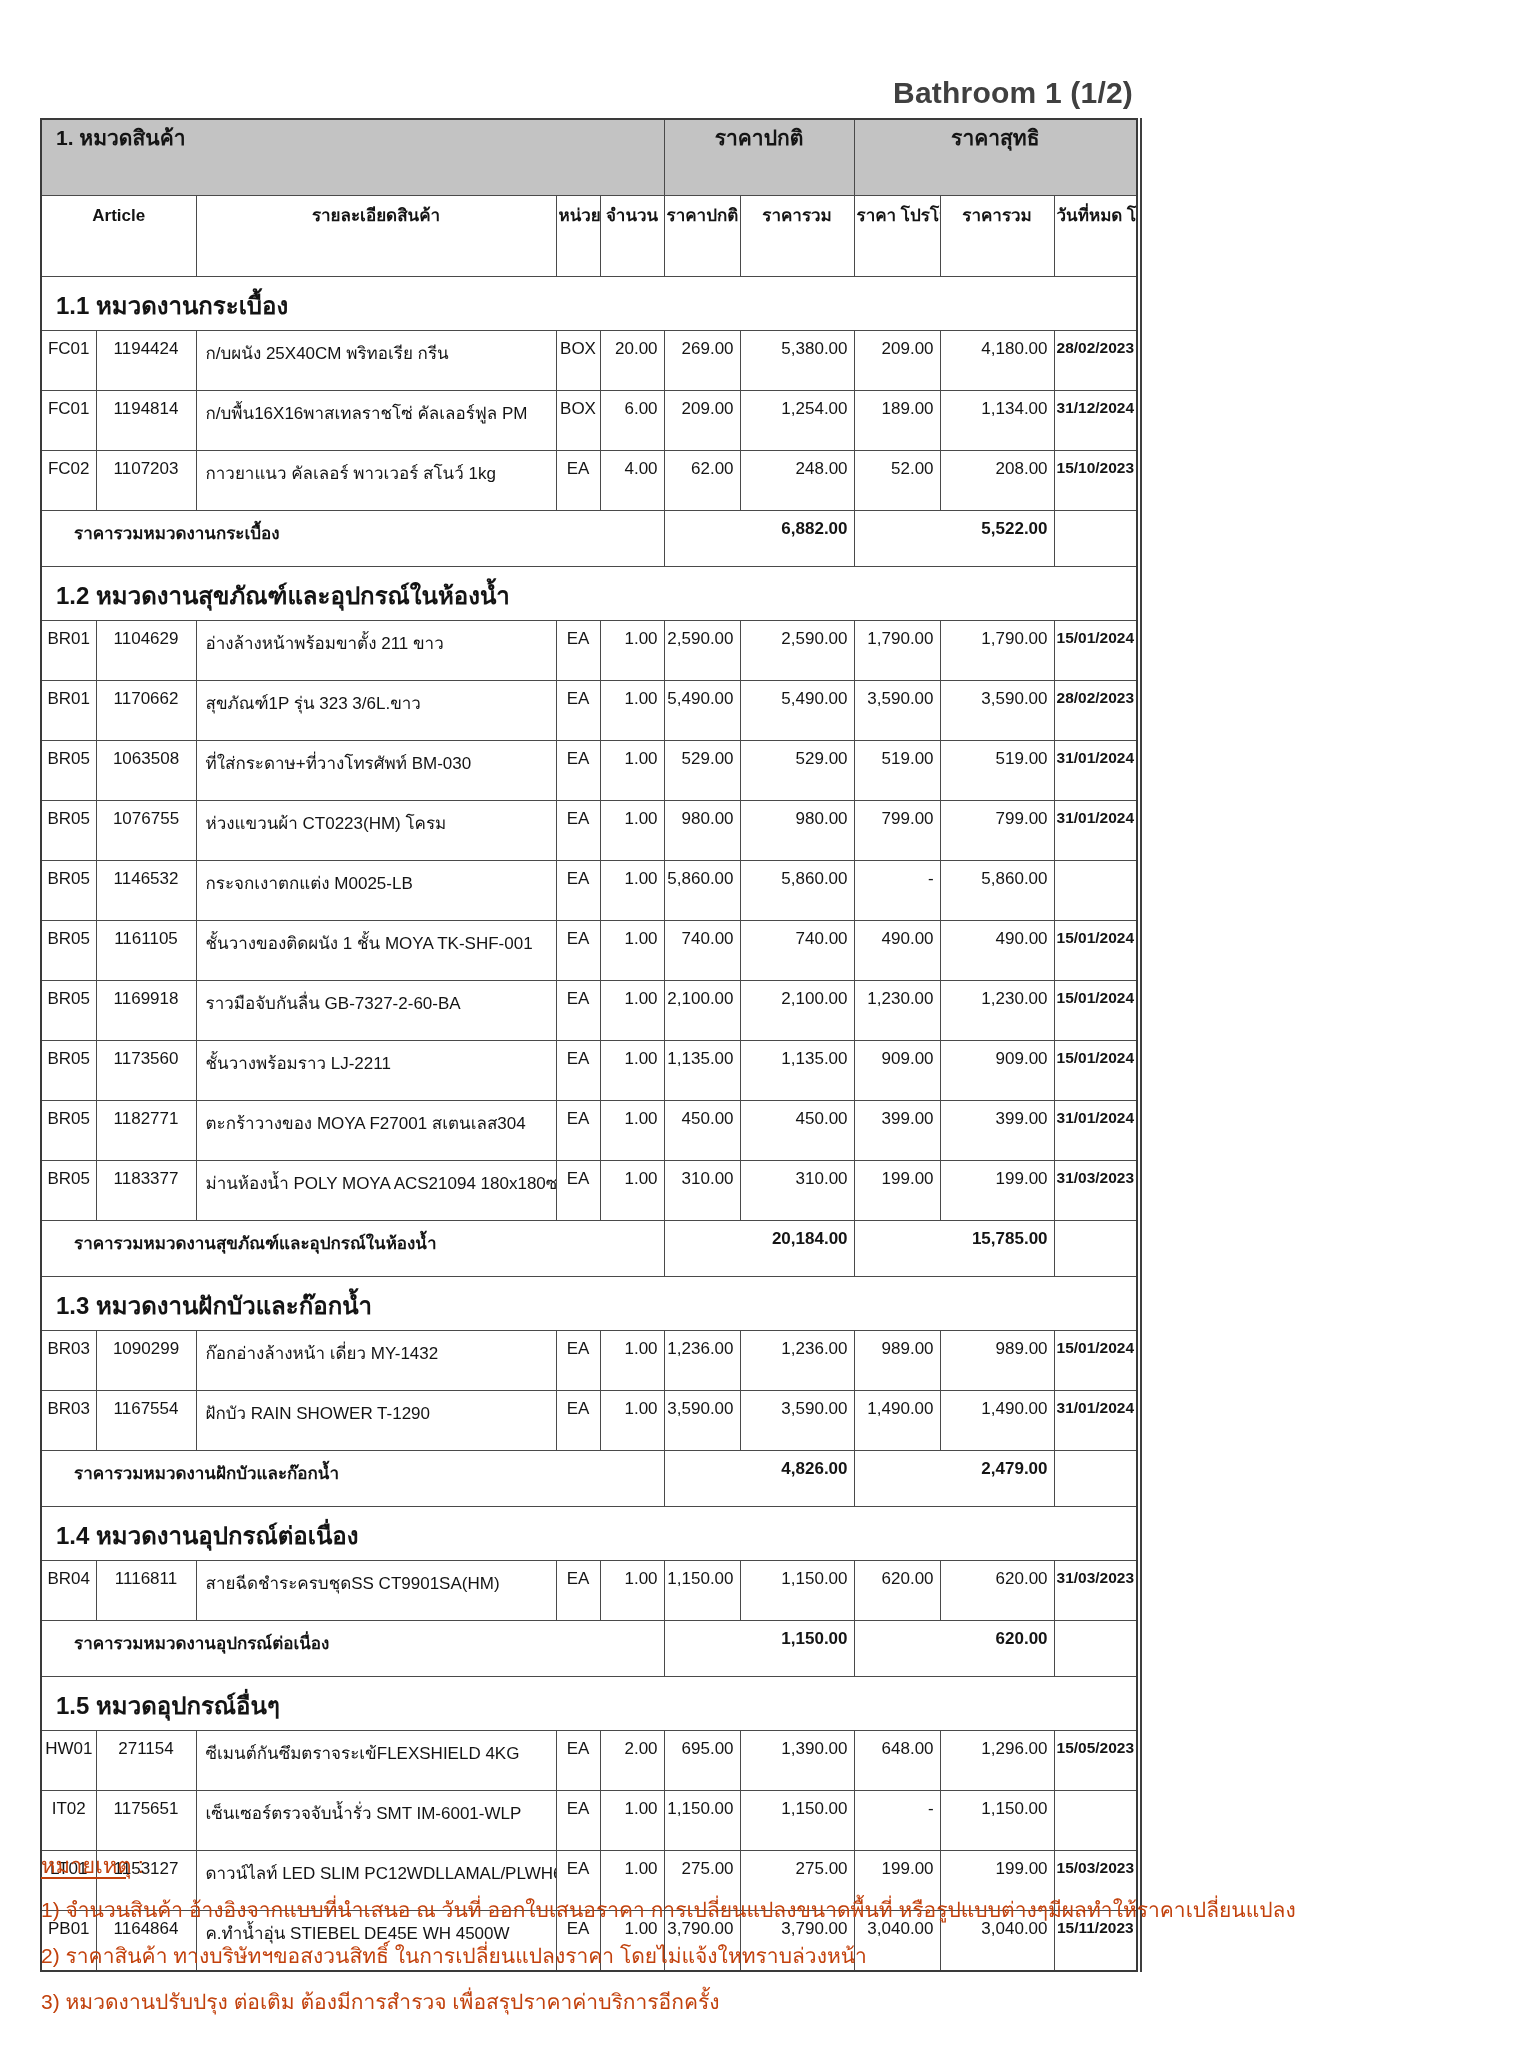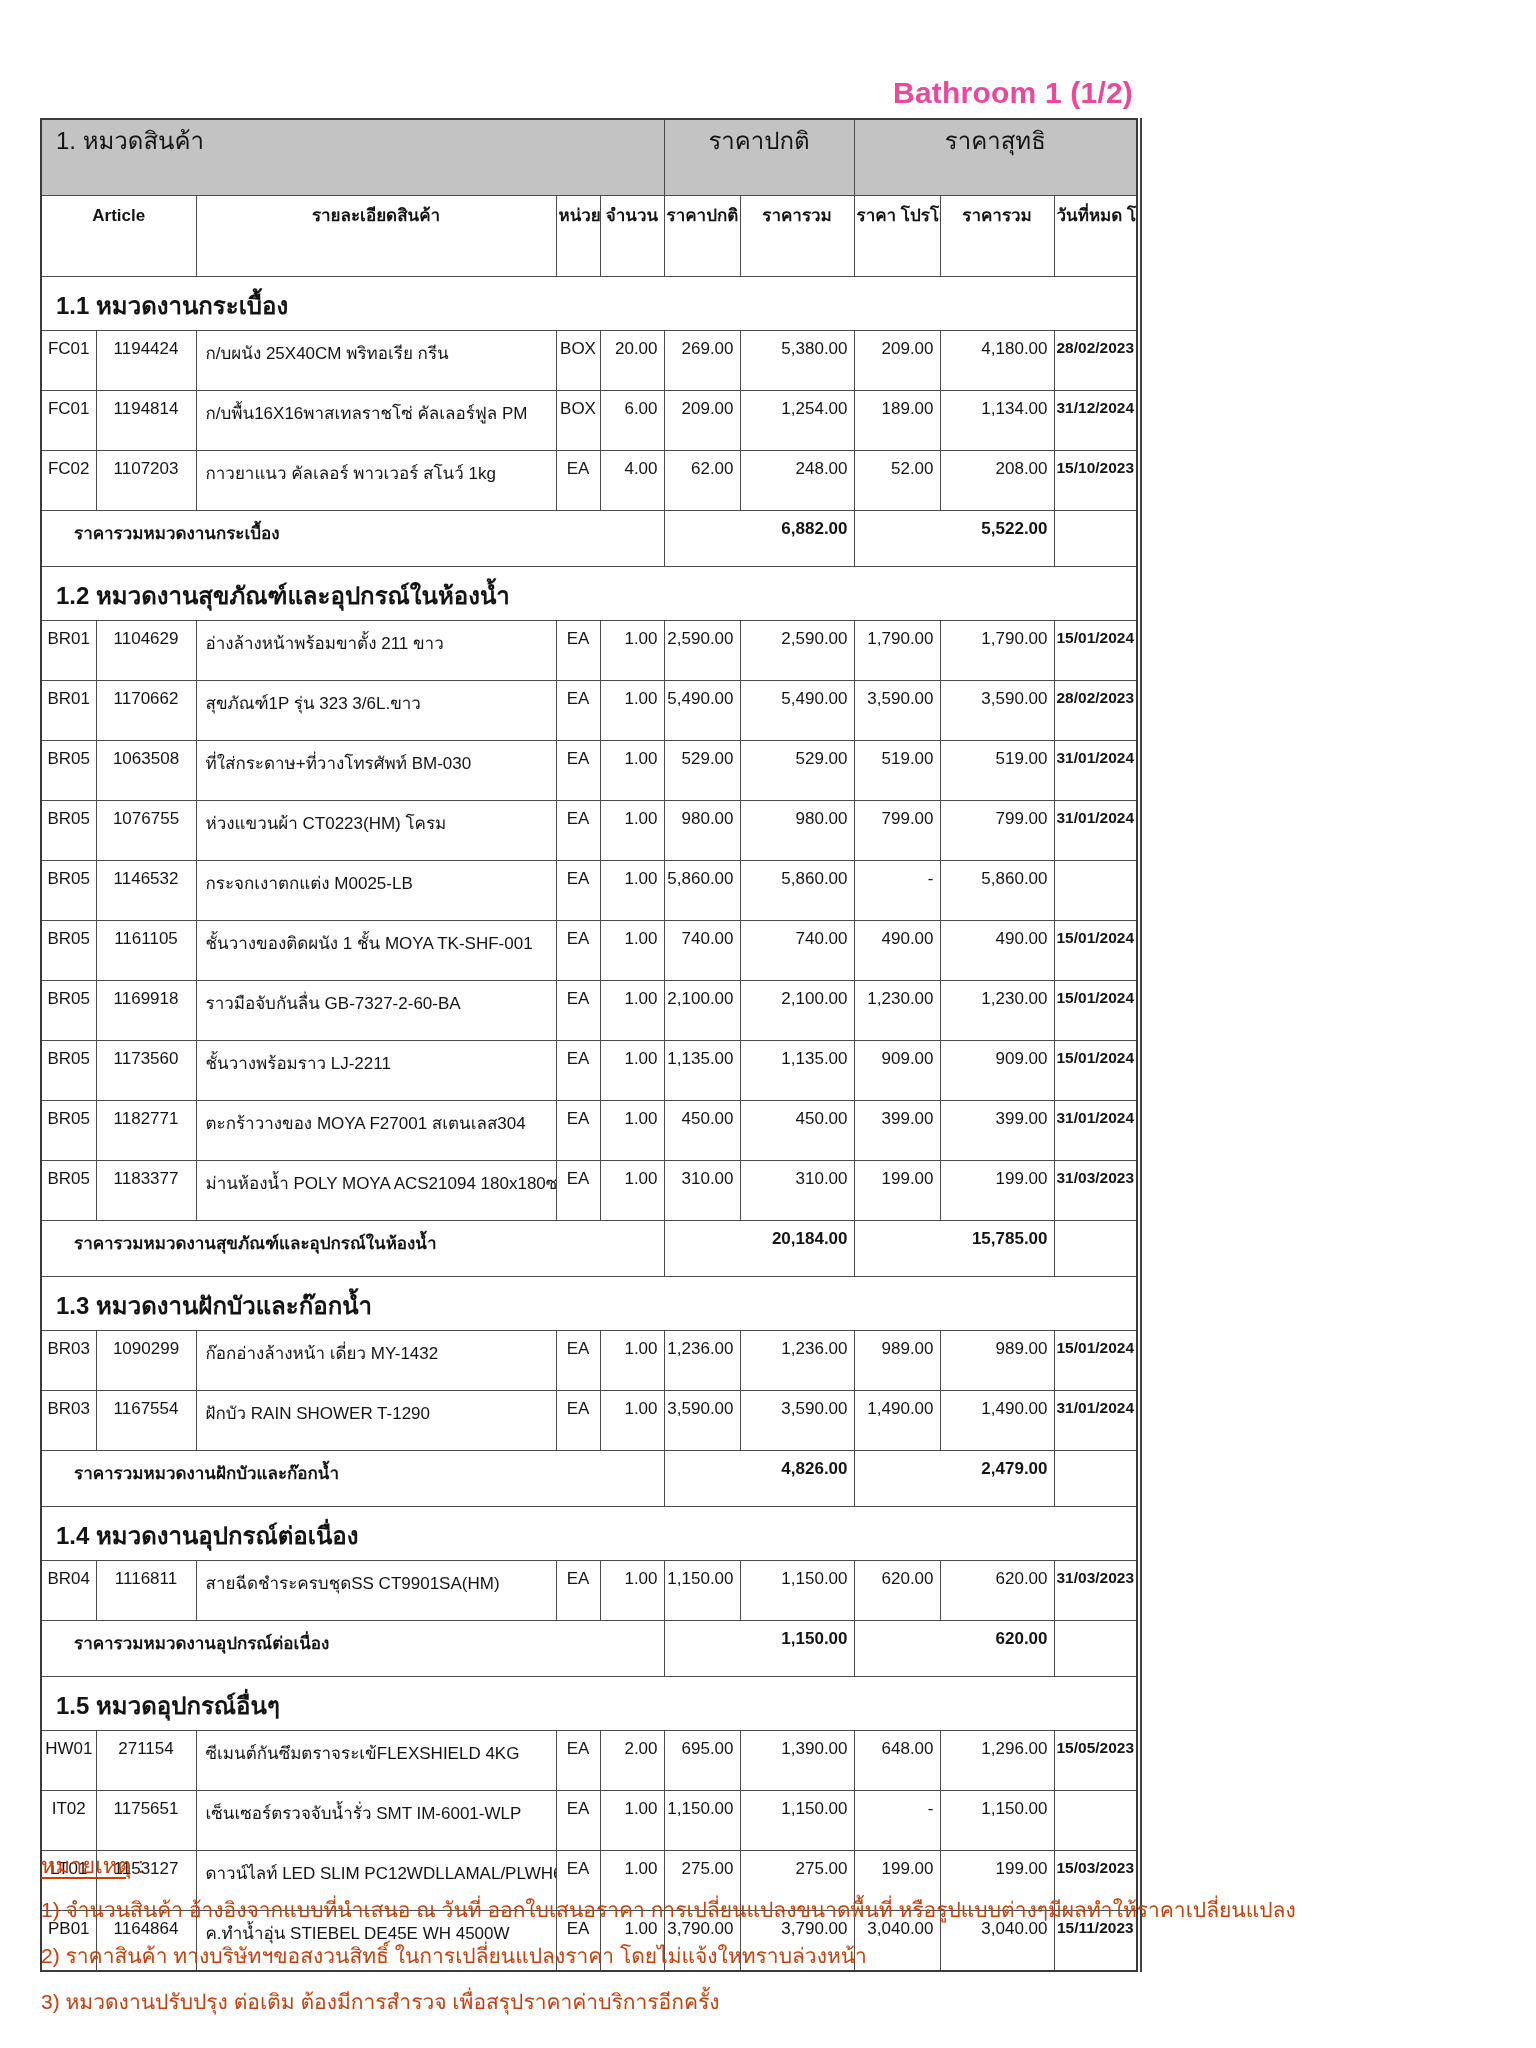--- a/index.html
+++ b/index.html
@@ -4,35 +4,35 @@
 <style>
   html,body{margin:0;padding:0;}
   body{
     width:1536px;height:2048px;background:#ffffff;position:relative;
     font-family:"Liberation Sans","DejaVu Sans",sans-serif;color:#141414;
     -webkit-font-smoothing:antialiased;
   }
   .page{position:absolute;inset:0;}
   .doc-title{
     position:absolute;top:76px;right:403px;
-    font-size:30px;font-weight:bold;color:#ec4899;letter-spacing:0.2px;
+    font-size:30px;font-weight:bold;color:#404040;letter-spacing:0.2px;
   }
   .table-wrap{position:absolute;left:40px;top:118px;width:1096px;}
   
   .table-wrap::after{
     content:"";position:absolute;top:0;bottom:0;right:-6px;width:2px;background:#3f3f3f;
   }
   table.price{width:100%;border-collapse:collapse;table-layout:fixed;}
   table.price th,table.price td{
     border:1px solid #4a4a4a;overflow:hidden;white-space:nowrap;
   }
   table.price{border:2.5px solid #3a3a3a;}
   .group-row th{
     background:#c3c3c3;height:73px;vertical-align:top;
-    font-size:24px;font-weight:normal;text-align:center;
+    font-size:21px;font-weight:bold;text-align:center;
   }
   .group-row th.left{text-align:left;padding-left:14px;}
   .cols-row th{
     height:73px;vertical-align:top;padding:7px 2px 0 2px;
     font-size:17px;font-weight:bold;text-align:center;
     white-space:pre-line;line-height:26px;background:#ffffff;margin-top:25px;
   }
   .section-row td{
     height:44px;vertical-align:top;padding:9px 0 0 14px;
     font-size:24px;font-weight:bold;border-top-width:2.5px;

